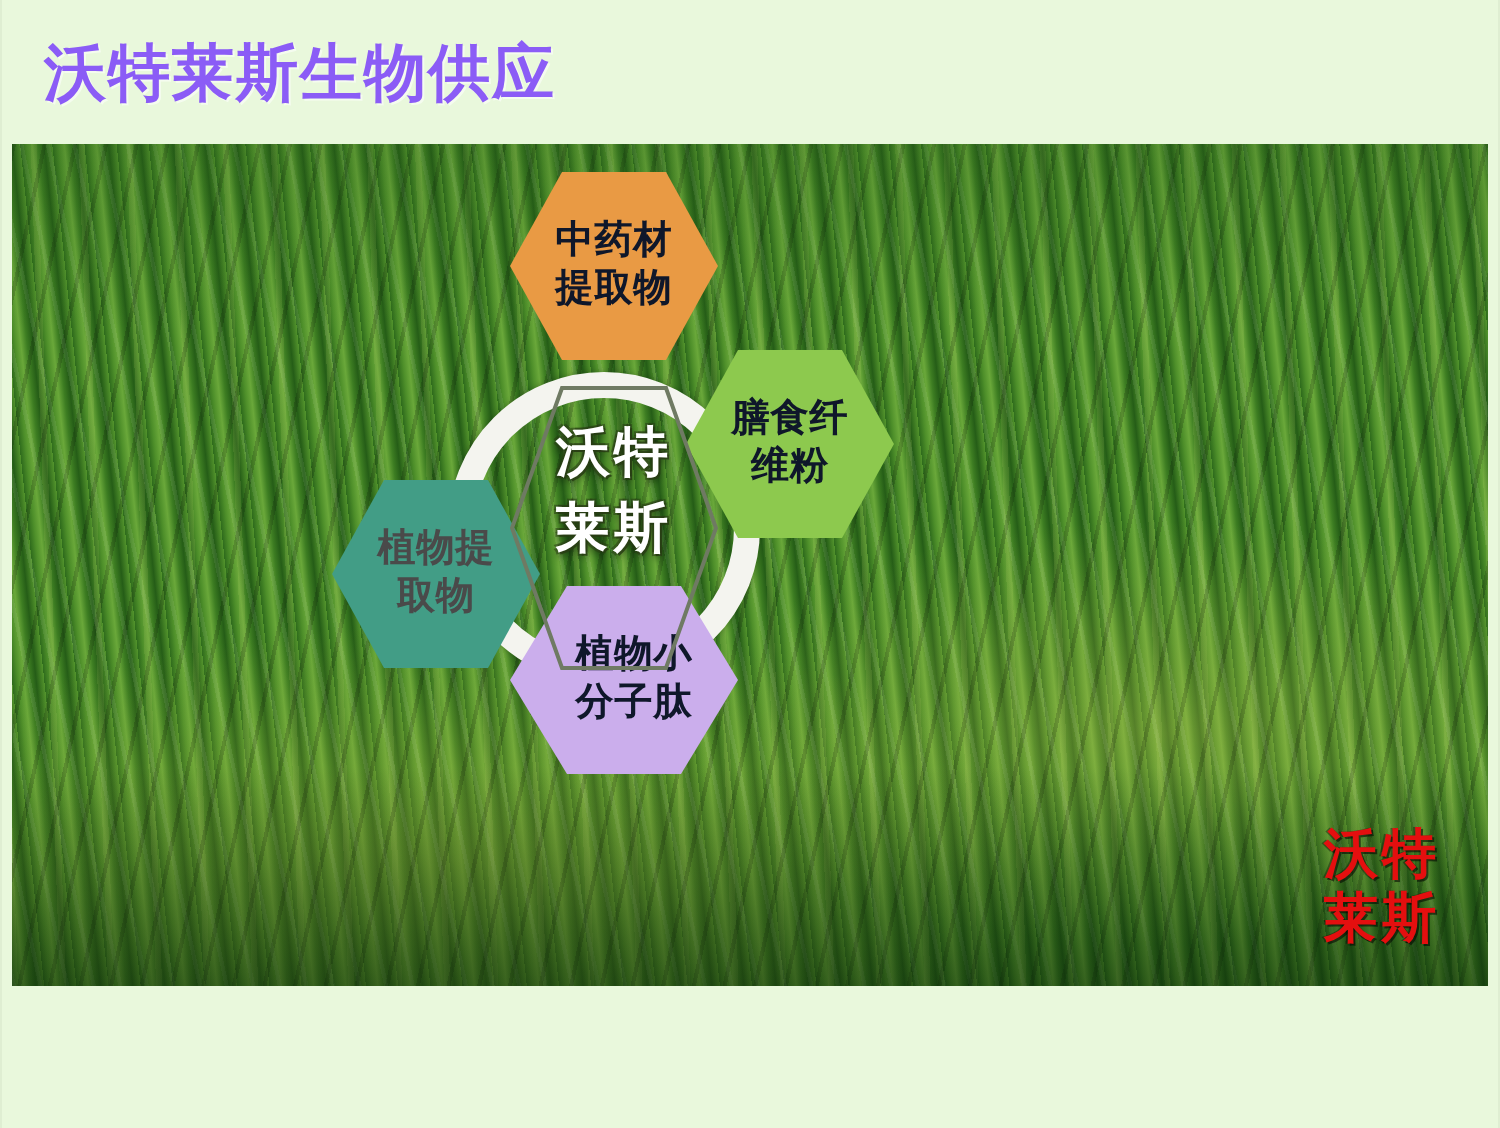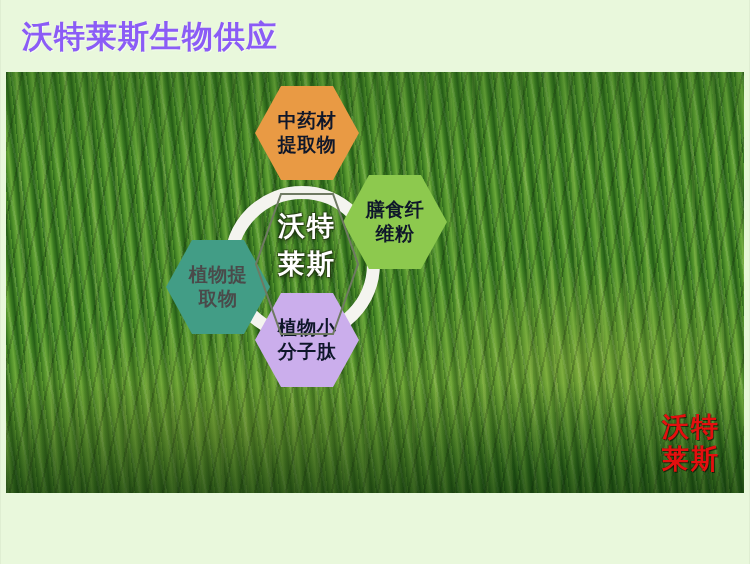--- a/index.html
+++ b/index.html
@@ -111,25 +111,25 @@
     font-weight: bold;
     line-height: 24px;
     color: #0f172a;
     letter-spacing: 0.5px;
     padding: 0 4px;
   }
   
   #hex-top      { left: 123px; top: 4px;   background: #e99a44; }
   #hex-upright  { left: 211px; top: 57px;  background: #8dc94e; margin-top: 36px; }
   #hex-lowright { left: 211px; top: 158px; background: #f4c017; }
-  #hex-bottom   { left: 123px; top: 211px; background: #cbaeec; }
+  #hex-bottom   { left: 123px; top: 211px; background: #cbaeec; padding-left: 10px; }
   #hex-lowleft  { left: 34px;  top: 158px; background: #429d86; }
   #hex-upleft   { left: 34px;  top: 57px;  background: #d8afa7; }
 
-  #hex-lowleft .hex-label { color: #4a4a4a; }
+  #hex-lowleft .hex-label { color: #4a4a4a; font-family: Liberation Mono, monospace; }
 
   
   #hex-center {
     position: absolute;
     left: 123px;
     top: 107px;
     width: 104px;
     height: 150px;
     clip-path: none;
     border: none;

